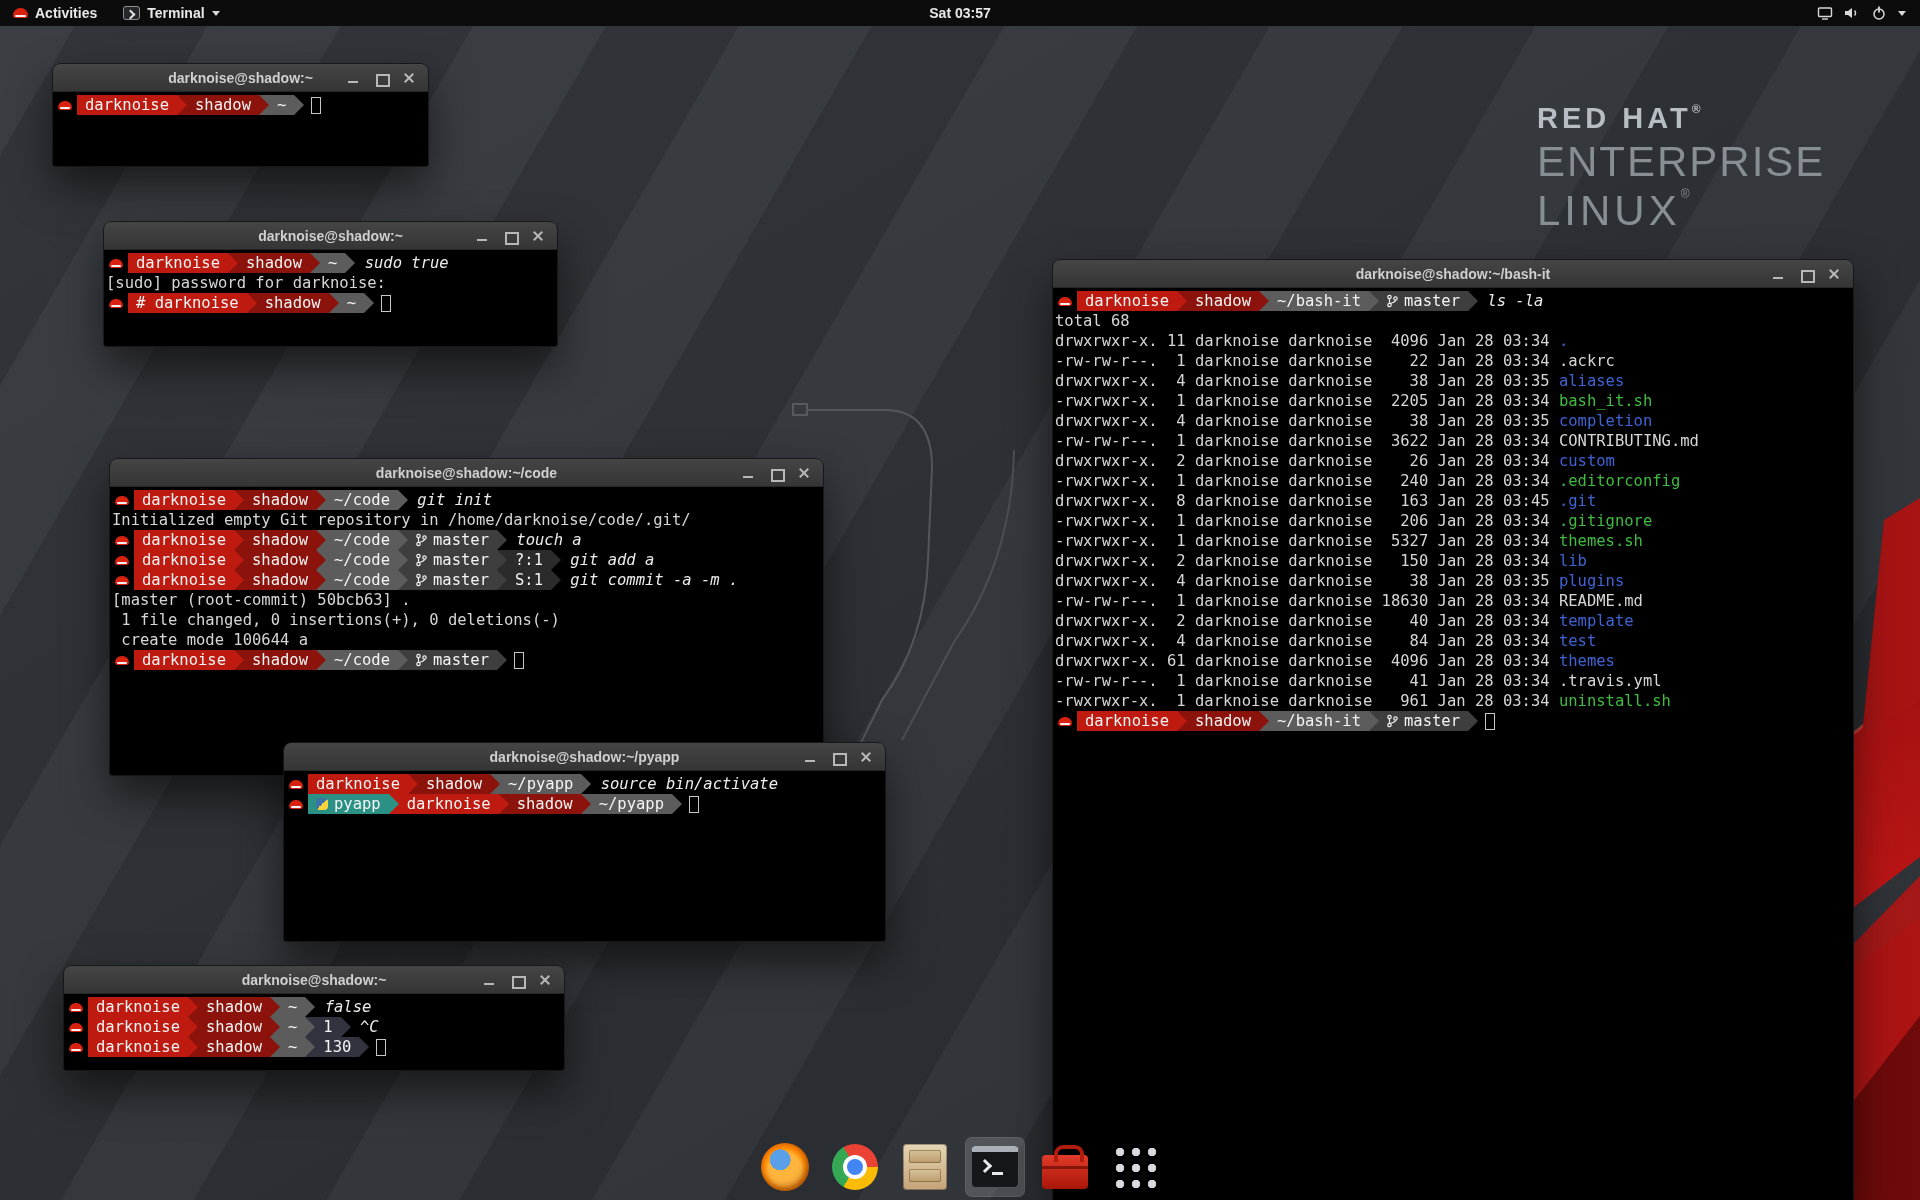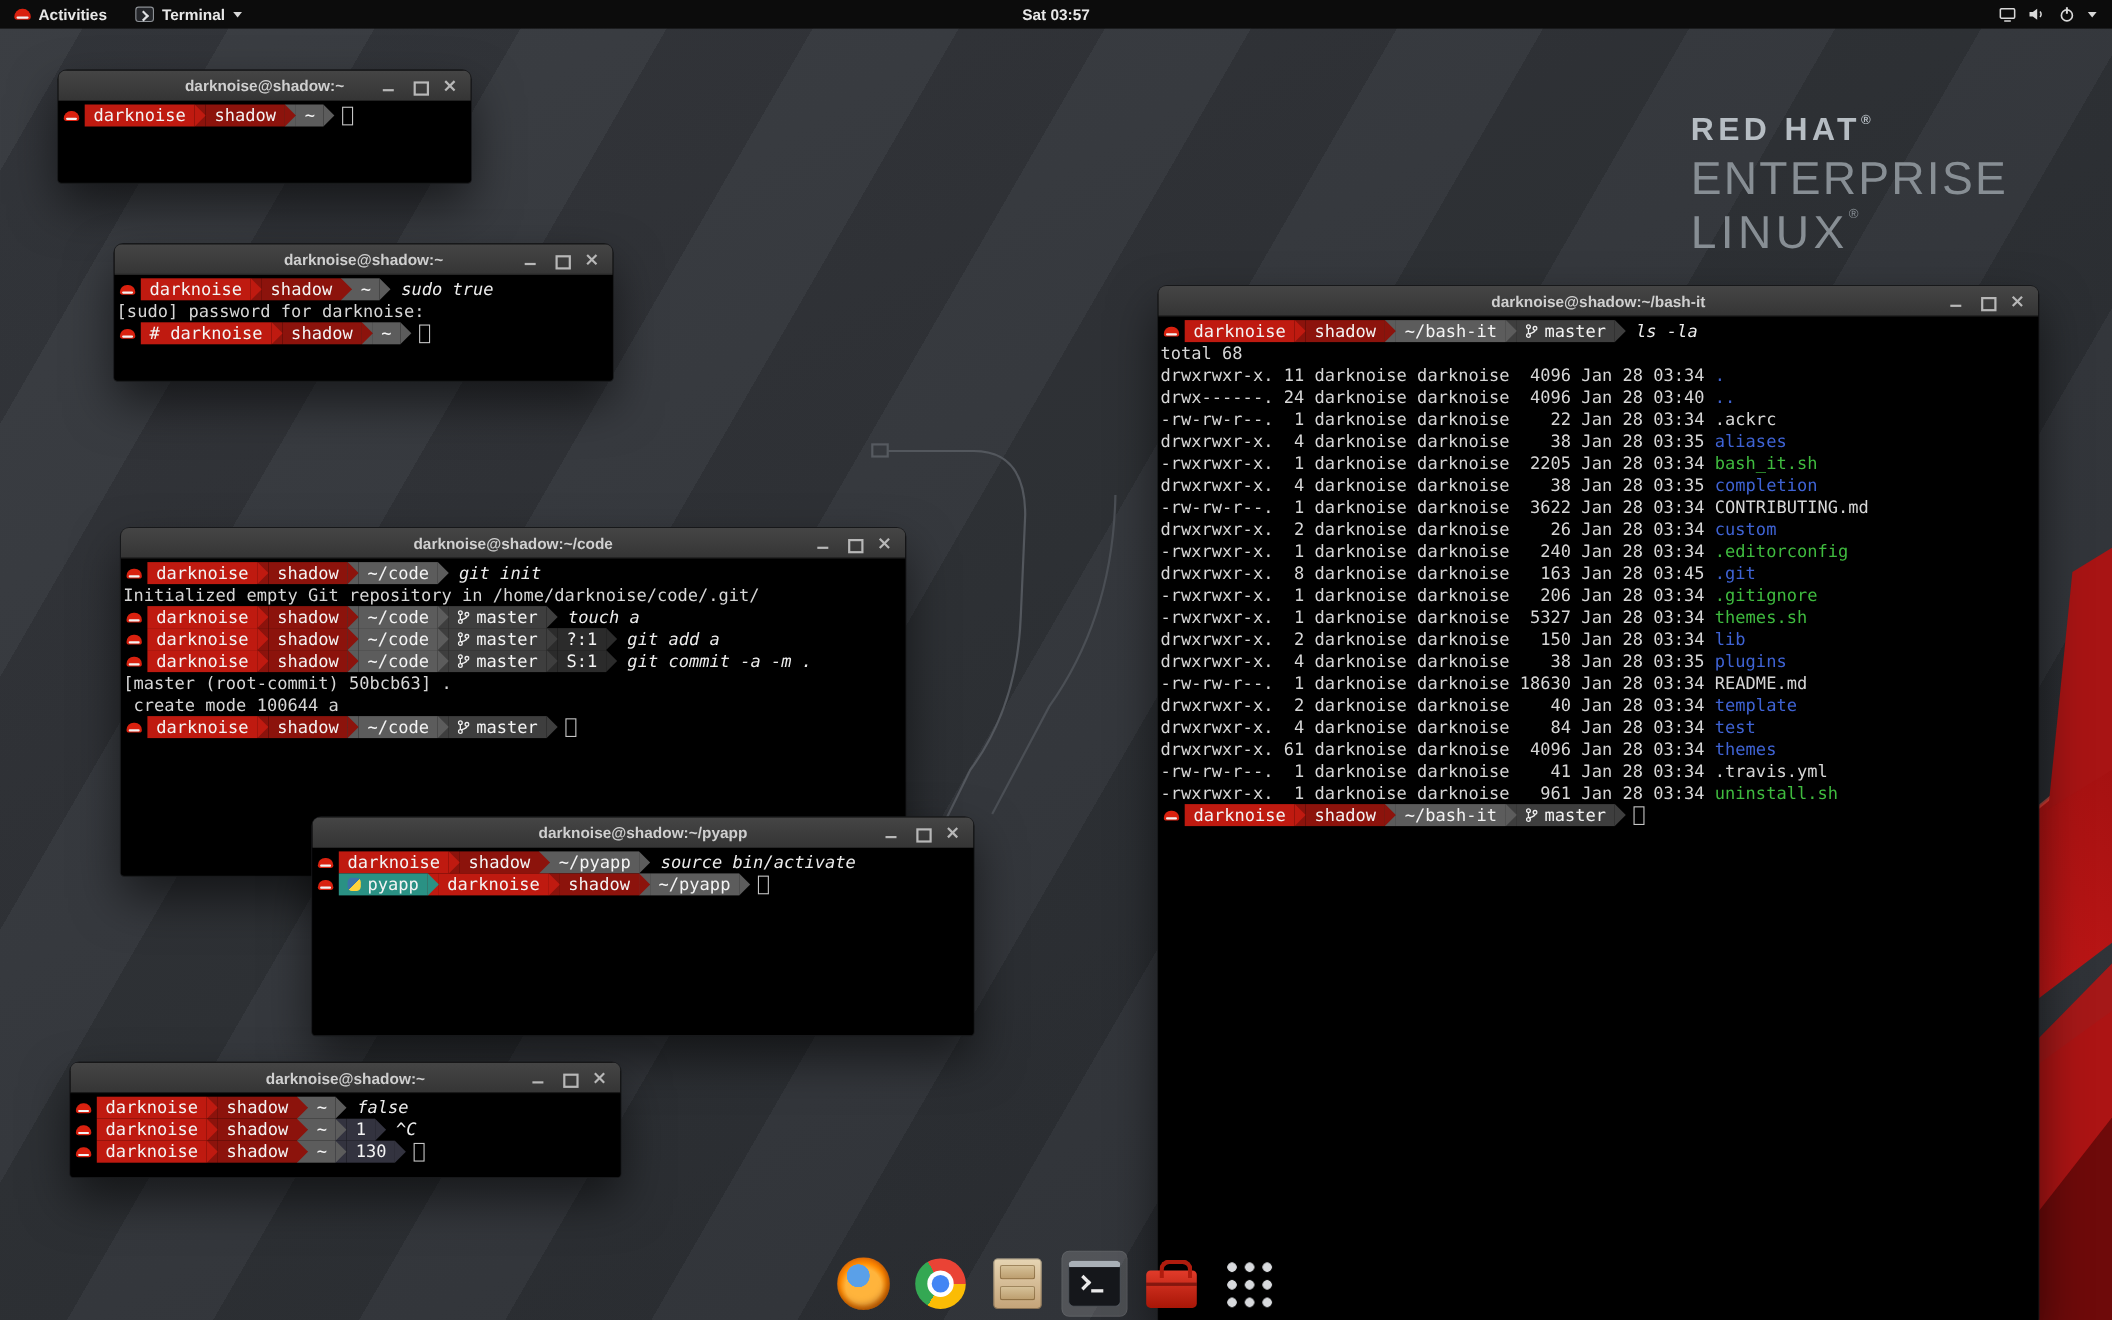--- a/index.html
+++ b/index.html
@@ -53,21 +53,21 @@
   .tseg.cmd{color:#ececec;font-style:italic;}
   .tseg.dir{color:var(--dir,#3f63d4);}
   .tseg.exec{color:var(--exec,#3fbb3f);}
   .cursor{width:10px;height:17px;border:1.5px solid #c6c6c6;margin-left:7px;display:inline-block;}
   .term-line .redhat-icon{width:14px;height:9px;margin:0 5px 0 3px;flex:none;}
   .picon{display:inline-flex;align-items:center;}
   .python-icon{width:12px;height:12px;border-radius:4px;background:linear-gradient(135deg,#3b73a9 0 50%,#ffd43b 50% 100%);display:inline-block;}
 
   #win0{left:53px;top:64px;width:375px;height:102px;z-index:5;}
   #win1{left:104px;top:222px;width:453px;height:124px;z-index:6;}
-  #win2{left:110px;top:480px;width:713px;height:316px;z-index:7;}
+  #win2{left:110px;top:459px;width:713px;height:316px;z-index:7;}
   #win3{left:284px;top:743px;width:601px;height:198px;z-index:8;}
   #win4{left:64px;top:966px;width:500px;height:104px;z-index:9;}
   #win5{left:1053px;top:260px;width:800px;height:942px;z-index:10;}
 
   
   #dock{position:absolute;left:50%;transform:translateX(-50%);bottom:4px;display:flex;align-items:center;gap:12px;z-index:20;}
   .dock-item{width:58px;height:58px;display:flex;align-items:center;justify-content:center;border-radius:6px;}
   .dock-item.active{background:rgba(255,255,255,0.16);box-shadow:0 0 0 1px rgba(255,255,255,0.22);}
   .firefox-icon{width:48px;height:48px;border-radius:50%;background:radial-gradient(circle at 40% 35%,#5aa0e8 0 24%,rgba(0,0,0,0) 25%),radial-gradient(circle at 50% 55%,#ffb43c 0 45%,#ff8a00 60%,#d9610a 80%,#b14a06 100%);box-shadow:inset -2px -4px 7px rgba(110,40,0,0.6);}
   .chrome-icon{width:46px;height:46px;border-radius:50%;background:conic-gradient(from -30deg,#ea4335 0 120deg,#fbbc05 120deg 240deg,#34a853 240deg 360deg);position:relative;}
@@ -190,20 +190,21 @@
                 <circle cx="8.5" cy="4.5" r="1.7" fill="none" stroke="#f0f0f0" stroke-width="1.2"></circle>
                 <path d="M2.5 4.8 v4.4 M8.5 6.3 c0 2.2 -3.5 2.2 -5.5 3.4" fill="none" stroke="#f0f0f0" stroke-width="1.2"></path>
               </svg></span>master</span><span class="parrow" style="border-left-color: rgb(62, 62, 62); border-top-color: rgb(43, 43, 43); border-bottom-color: rgb(43, 43, 43);"></span><span class="pseg" style="background: rgb(43, 43, 43);">?:1</span><span class="parrow" style="border-left-color: rgb(43, 43, 43);"></span><span class="tseg cmd"> git add a</span></div>
         <div class="term-line"><span class="picon redhat-icon"></span><span class="pseg" style="background: rgb(191, 26, 16);">darknoise</span><span class="parrow" style="border-left-color: rgb(191, 26, 16); border-top-color: rgb(140, 19, 12); border-bottom-color: rgb(140, 19, 12);"></span><span class="pseg" style="background: rgb(140, 19, 12);">shadow</span><span class="parrow" style="border-left-color: rgb(140, 19, 12); border-top-color: rgb(92, 92, 92); border-bottom-color: rgb(92, 92, 92);"></span><span class="pseg" style="background: rgb(92, 92, 92);">~/code</span><span class="parrow" style="border-left-color: rgb(92, 92, 92); border-top-color: rgb(62, 62, 62); border-bottom-color: rgb(62, 62, 62);"></span><span class="pseg" style="background: rgb(62, 62, 62);"><span class="picon git-branch-icon"><svg width="11" height="14" viewBox="0 0 11 14">
                 <circle cx="2.5" cy="3" r="1.7" fill="none" stroke="#f0f0f0" stroke-width="1.2"></circle>
                 <circle cx="2.5" cy="11" r="1.7" fill="none" stroke="#f0f0f0" stroke-width="1.2"></circle>
                 <circle cx="8.5" cy="4.5" r="1.7" fill="none" stroke="#f0f0f0" stroke-width="1.2"></circle>
                 <path d="M2.5 4.8 v4.4 M8.5 6.3 c0 2.2 -3.5 2.2 -5.5 3.4" fill="none" stroke="#f0f0f0" stroke-width="1.2"></path>
               </svg></span>master</span><span class="parrow" style="border-left-color: rgb(62, 62, 62); border-top-color: rgb(43, 43, 43); border-bottom-color: rgb(43, 43, 43);"></span><span class="pseg" style="background: rgb(43, 43, 43);">S:1</span><span class="parrow" style="border-left-color: rgb(43, 43, 43);"></span><span class="tseg cmd"> git commit -a -m .</span></div>
         <div class="term-line"><span class="tseg out">[master (root-commit) 50bcb63] .</span></div>
+        <div class="term-line"><span class="tseg out"> 1 file changed, 0 insertions(+), 0 deletions(-)</span></div>
         <div class="term-line"><span class="tseg out"> create mode 100644 a</span></div>
         <div class="term-line"><span class="picon redhat-icon"></span><span class="pseg" style="background: rgb(191, 26, 16);">darknoise</span><span class="parrow" style="border-left-color: rgb(191, 26, 16); border-top-color: rgb(140, 19, 12); border-bottom-color: rgb(140, 19, 12);"></span><span class="pseg" style="background: rgb(140, 19, 12);">shadow</span><span class="parrow" style="border-left-color: rgb(140, 19, 12); border-top-color: rgb(92, 92, 92); border-bottom-color: rgb(92, 92, 92);"></span><span class="pseg" style="background: rgb(92, 92, 92);">~/code</span><span class="parrow" style="border-left-color: rgb(92, 92, 92); border-top-color: rgb(62, 62, 62); border-bottom-color: rgb(62, 62, 62);"></span><span class="pseg" style="background: rgb(62, 62, 62);"><span class="picon git-branch-icon"><svg width="11" height="14" viewBox="0 0 11 14">
                 <circle cx="2.5" cy="3" r="1.7" fill="none" stroke="#f0f0f0" stroke-width="1.2"></circle>
                 <circle cx="2.5" cy="11" r="1.7" fill="none" stroke="#f0f0f0" stroke-width="1.2"></circle>
                 <circle cx="8.5" cy="4.5" r="1.7" fill="none" stroke="#f0f0f0" stroke-width="1.2"></circle>
                 <path d="M2.5 4.8 v4.4 M8.5 6.3 c0 2.2 -3.5 2.2 -5.5 3.4" fill="none" stroke="#f0f0f0" stroke-width="1.2"></path>
               </svg></span>master</span><span class="parrow" style="border-left-color: rgb(62, 62, 62);"></span><span class="cursor"></span></div>
       </div>
   </div>
 
@@ -267,21 +268,20 @@
     </div>
     <div class="term">
         <div class="term-line"><span class="picon redhat-icon"></span><span class="pseg" style="background: rgb(191, 26, 16);">darknoise</span><span class="parrow" style="border-left-color: rgb(191, 26, 16); border-top-color: rgb(140, 19, 12); border-bottom-color: rgb(140, 19, 12);"></span><span class="pseg" style="background: rgb(140, 19, 12);">shadow</span><span class="parrow" style="border-left-color: rgb(140, 19, 12); border-top-color: rgb(92, 92, 92); border-bottom-color: rgb(92, 92, 92);"></span><span class="pseg" style="background: rgb(92, 92, 92);">~/bash-it</span><span class="parrow" style="border-left-color: rgb(92, 92, 92); border-top-color: rgb(62, 62, 62); border-bottom-color: rgb(62, 62, 62);"></span><span class="pseg" style="background: rgb(62, 62, 62);"><span class="picon git-branch-icon"><svg width="11" height="14" viewBox="0 0 11 14">
                 <circle cx="2.5" cy="3" r="1.7" fill="none" stroke="#f0f0f0" stroke-width="1.2"></circle>
                 <circle cx="2.5" cy="11" r="1.7" fill="none" stroke="#f0f0f0" stroke-width="1.2"></circle>
                 <circle cx="8.5" cy="4.5" r="1.7" fill="none" stroke="#f0f0f0" stroke-width="1.2"></circle>
                 <path d="M2.5 4.8 v4.4 M8.5 6.3 c0 2.2 -3.5 2.2 -5.5 3.4" fill="none" stroke="#f0f0f0" stroke-width="1.2"></path>
               </svg></span>master</span><span class="parrow" style="border-left-color: rgb(62, 62, 62);"></span><span class="tseg cmd"> ls -la</span></div>
         <div class="term-line"><span class="tseg out">total 68</span></div>
         <div class="term-line"><span class="tseg out">drwxrwxr-x. 11 darknoise darknoise  4096 Jan 28 03:34 </span><span class="tseg dir">.</span></div>
-        <div class="term-line"><span class="tseg out">drwx------. 24 darknoise darknoise  4096 Jan 28 03:40 </span><span class="tseg dir">..</span></div>
         <div class="term-line"><span class="tseg out">-rw-rw-r--.  1 darknoise darknoise    22 Jan 28 03:34 </span><span class="tseg file">.ackrc</span></div>
         <div class="term-line"><span class="tseg out">drwxrwxr-x.  4 darknoise darknoise    38 Jan 28 03:35 </span><span class="tseg dir">aliases</span></div>
         <div class="term-line"><span class="tseg out">-rwxrwxr-x.  1 darknoise darknoise  2205 Jan 28 03:34 </span><span class="tseg exec">bash_it.sh</span></div>
         <div class="term-line"><span class="tseg out">drwxrwxr-x.  4 darknoise darknoise    38 Jan 28 03:35 </span><span class="tseg dir">completion</span></div>
         <div class="term-line"><span class="tseg out">-rw-rw-r--.  1 darknoise darknoise  3622 Jan 28 03:34 </span><span class="tseg file">CONTRIBUTING.md</span></div>
         <div class="term-line"><span class="tseg out">drwxrwxr-x.  2 darknoise darknoise    26 Jan 28 03:34 </span><span class="tseg dir">custom</span></div>
         <div class="term-line"><span class="tseg out">-rwxrwxr-x.  1 darknoise darknoise   240 Jan 28 03:34 </span><span class="tseg exec">.editorconfig</span></div>
         <div class="term-line"><span class="tseg out">drwxrwxr-x.  8 darknoise darknoise   163 Jan 28 03:45 </span><span class="tseg dir">.git</span></div>
         <div class="term-line"><span class="tseg out">-rwxrwxr-x.  1 darknoise darknoise   206 Jan 28 03:34 </span><span class="tseg exec">.gitignore</span></div>
         <div class="term-line"><span class="tseg out">-rwxrwxr-x.  1 darknoise darknoise  5327 Jan 28 03:34 </span><span class="tseg exec">themes.sh</span></div>

